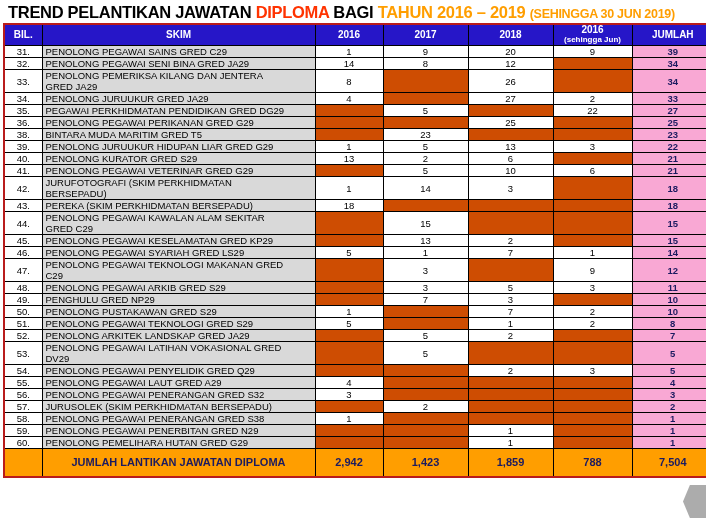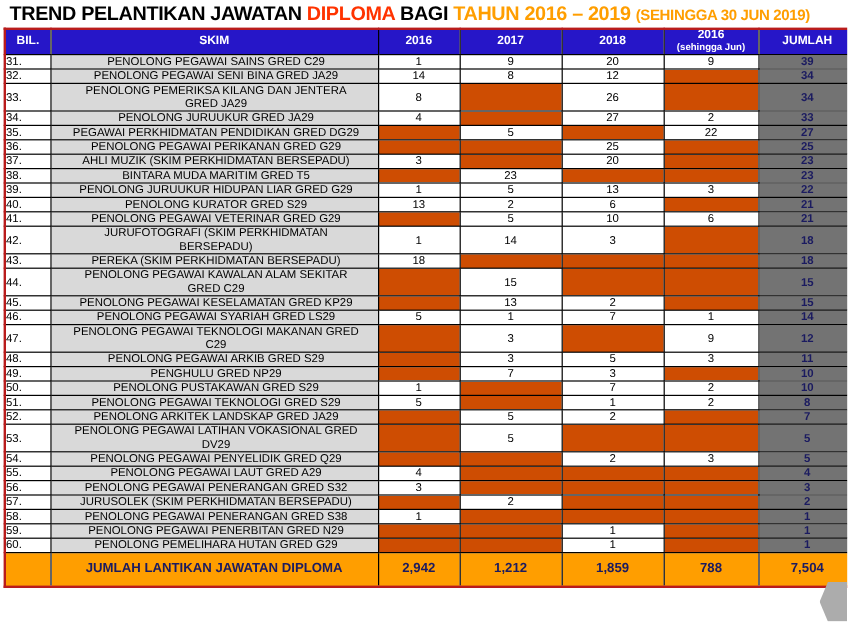--- a/index.html
+++ b/index.html
@@ -44,31 +44,31 @@
     line-height: 10px;
   }
   thead th .sub { font-size: 8px; font-weight: bold; display: block; }
   tbody td {
     height: 12px;
     font-size: 9.5px;
     line-height: 11px;
     color: #000000;
     background: #ffffff;
   }
-  td.bil  { text-align: left; }
+  td.bil  { text-align: center; }
   td.skim {
     background: #D9D9D9;
-    text-align: center;
+    text-align: left;
     padding-left: 3px;
     white-space: pre-line;
   }
   td.num  { text-align: center; }
   td.num.empty { background: #CE4D02; }
   td.jumlah {
-    background: #737373;
+    background: #f9a8d4;
     text-align: center;
     font-weight: bold;
     color: #1B1B60;
   }
   tfoot td {
     background: #FF9E00;
     height: 28px;
     color: #1B1B60;
     font-weight: bold;
     font-size: 11px;
@@ -172,29 +172,20 @@
         <tr>
           <td class="bil">36.</td>
           <td class="skim">PENOLONG PEGAWAI PERIKANAN GRED G29</td>
           <td class="num empty"></td>
           <td class="num empty"></td>
           <td class="num">25</td>
           <td class="num empty"></td>
           <td class="jumlah">25</td>
         </tr>
         <tr>
-          <td class="bil">37.</td>
-          <td class="skim">AHLI MUZIK (SKIM PERKHIDMATAN BERSEPADU)</td>
-          <td class="num">3</td>
-          <td class="num empty"></td>
-          <td class="num">20</td>
-          <td class="num empty"></td>
-          <td class="jumlah">23</td>
-        </tr>
-        <tr>
           <td class="bil">38.</td>
           <td class="skim">BINTARA MUDA MARITIM GRED T5</td>
           <td class="num empty"></td>
           <td class="num">23</td>
           <td class="num empty"></td>
           <td class="num empty"></td>
           <td class="jumlah">23</td>
         </tr>
         <tr>
           <td class="bil">39.</td>
@@ -397,21 +388,21 @@
           <td class="num">1</td>
           <td class="num empty"></td>
           <td class="jumlah">1</td>
         </tr>
       </tbody>
     <tfoot>
       <tr>
         <td></td>
         <td class="label">JUMLAH LANTIKAN JAWATAN DIPLOMA</td>
         <td>2,942</td>
-        <td>1,212</td>
+        <td>1,423</td>
         <td>1,859</td>
         <td>788</td>
         <td>7,504</td>
       </tr>
     </tfoot>
   </table>
 
   <div class="arrow-shape"></div>
 </div>
 

